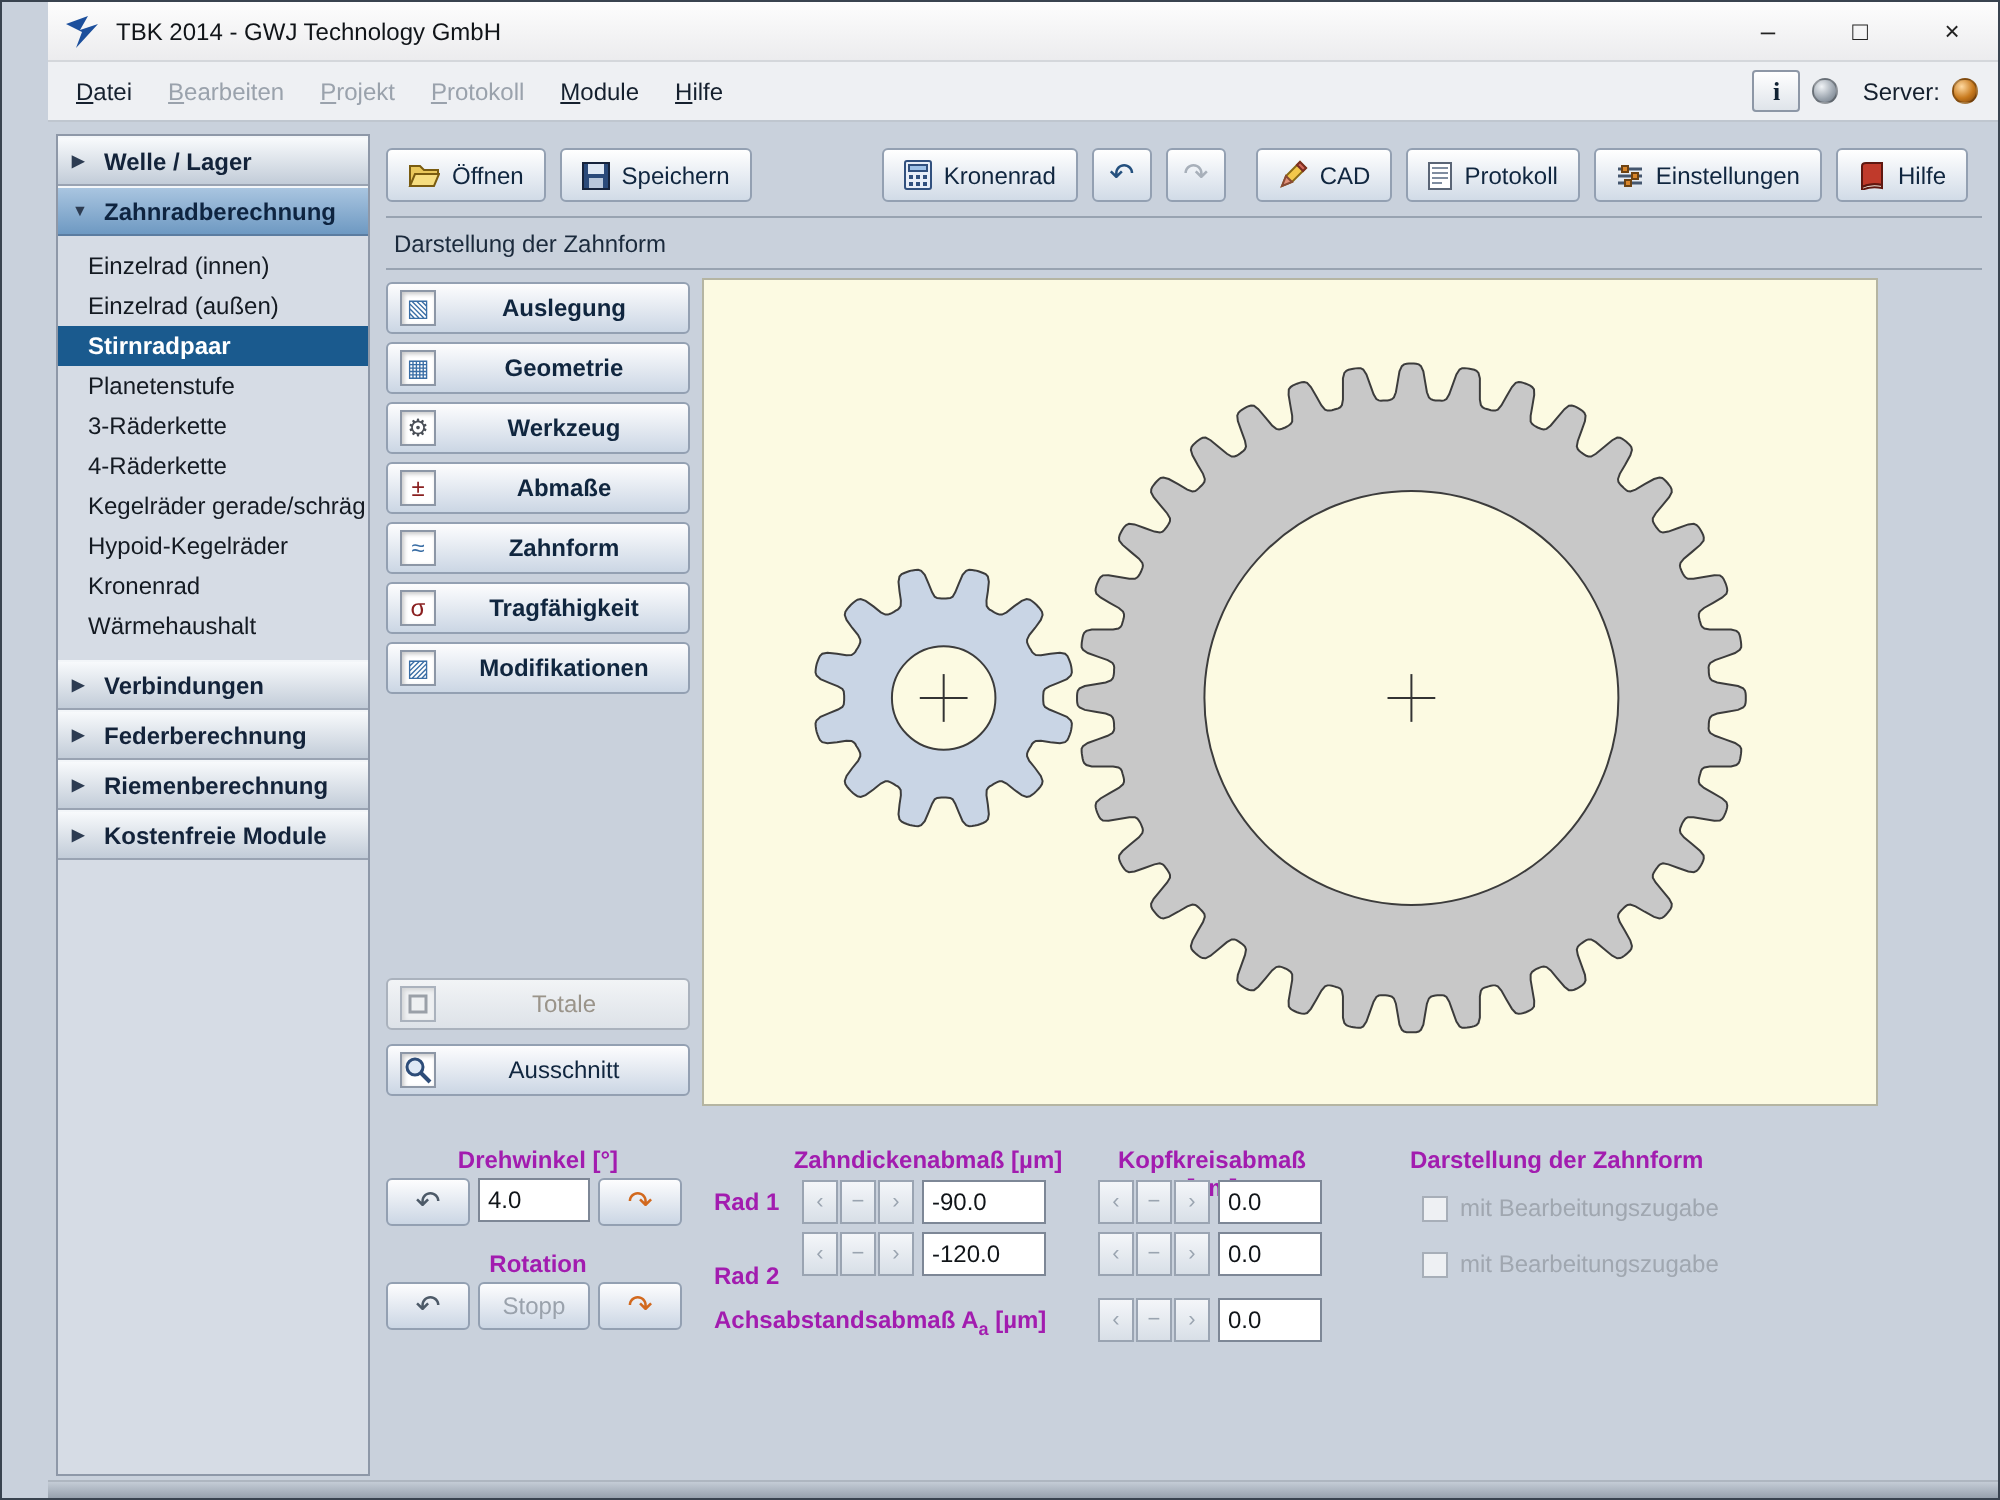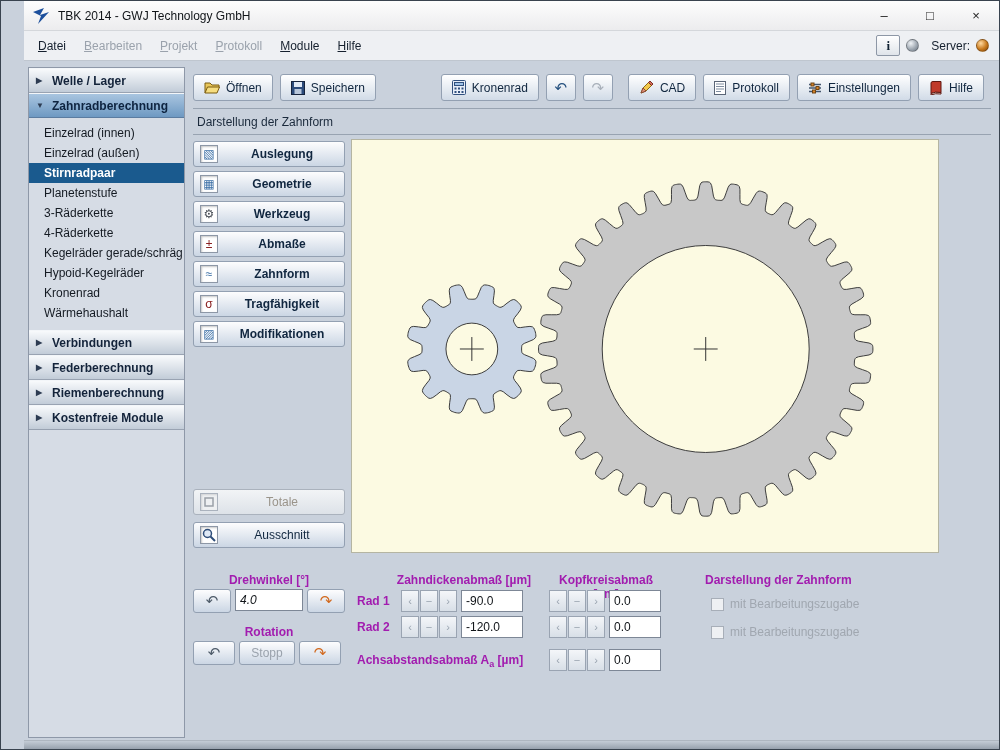--- a/index.html
+++ b/index.html
@@ -320,21 +320,21 @@
         </div>
       </div>
 
       <div class="controls">
 
         <div class="glabel center150" style="top:8px">Drehwinkel [°]</div>
         <div class="rowflex" style="left:4px; top:24px; width:152px">
           <button class="cbtn" style="width:42px">
               <span>↶</span>
             </button>
-          <input class="field" style="width: 68px; font-style: italic;" value="4.0">
+          <input class="field" style="width: 56px;" value="4.0">
           <button class="cbtn orange" style="width:42px">
               <span>↷</span>
             </button>
         </div>
 
         <div class="glabel center150" style="top:60px">Rotation</div>
         <div class="rowflex" style="left:4px; top:76px; width:152px">
           <button class="cbtn" style="width:42px">
               <span>↶</span>
             </button>
@@ -356,21 +356,21 @@
           <button>›</button>
         </span>
         <input class="field" style="position: absolute; left: 272px; top: 25px; width: 62px;" value="-90.0">
         <span class="spin" style="left:360px; top:25px">
           <button>‹</button>
           <button>−</button>
           <button>›</button>
         </span>
         <input class="field" style="position: absolute; left: 420px; top: 25px; width: 52px;" value="0.0">
 
-        <div class="glabel" style="left:168px; top:55px">Rad 2</div>
+        <div class="glabel" style="left:168px; top:66px">Rad 2</div>
         <span class="spin" style="left:212px; top:51px">
           <button>‹</button>
           <button>−</button>
           <button>›</button>
         </span>
         <input class="field" style="position: absolute; left: 272px; top: 51px; width: 62px;" value="-120.0">
         <span class="spin" style="left:360px; top:51px">
           <button>‹</button>
           <button>−</button>
           <button>›</button>

